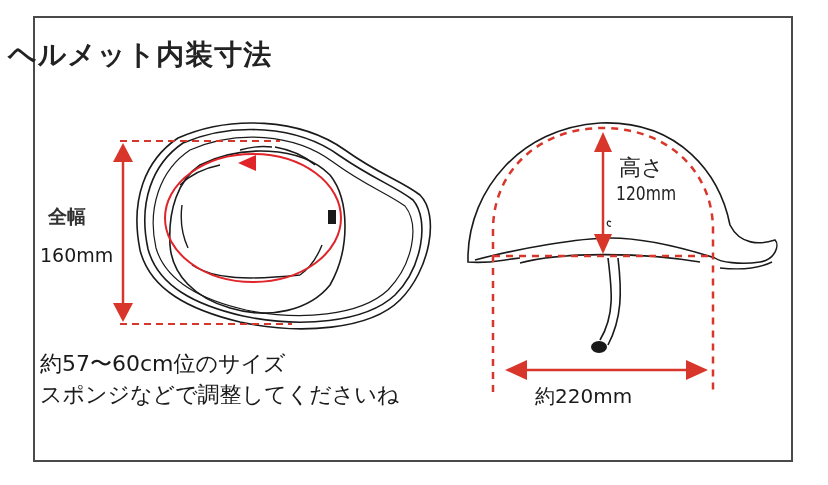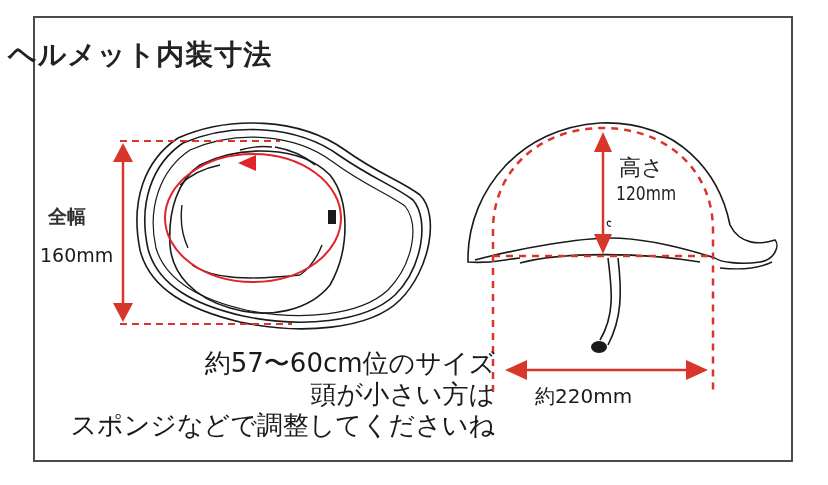--- a/index.html
+++ b/index.html
@@ -9,22 +9,22 @@
            border:2px solid #4a4a4a; box-sizing:border-box; }
   .title { position:absolute; left:8px; top:36px; width:828px; text-align:left;
            font-size:28px; font-weight:bold; letter-spacing:1px; color:#222; }
   .art { position:absolute; left:0; top:0; }
   .lbl { position:absolute; white-space:nowrap; color:#1a1a1a; }
   .width-label { left:48px; top:204px; font-size:19px; font-weight:bold; color:#333;text-align:center; }
   .width-value { left:40px; top:244px; font-size:19px; }
   .height-label { left:619px; top:153px; font-size:22px; color:#222; }
   .height-value { left:616px; top:182px; font-size:19px; color:#222; transform:scaleX(0.82); transform-origin:left; }
   .depth-value { left:535px; top:383px; font-size:20px; }
-  .notes { position:absolute; left:40px; top:348px; width:455px; text-align:right;
-           font-size:26px; line-height:31px; }
+  .notes { position:absolute; left:40px; top:348px; width:455px; text-align:left;
+           font-size:22px; line-height:31px; }
   .notes div { white-space:nowrap; }
 </style>
 </head>
 <body>
 
 <div class="frame"></div>
 
 <div class="title">ヘルメット内装寸法</div>
 
 <svg class="art" width="828" height="485" viewBox="0 0 828 485">
@@ -85,15 +85,14 @@
 </svg>
 
 <div class="lbl width-label">全幅</div>
 <div class="lbl width-value">160mm</div>
 <div class="lbl height-label">高さ</div>
 <div class="lbl height-value">120mm</div>
 <div class="lbl depth-value">約220mm</div>
 
 <div class="notes">
   <div>約57〜60cm位のサイズ</div>
-  <div>頭が小さい方は</div>
   <div>スポンジなどで調整してくださいね</div>
 </div>
 
 </body></html>

